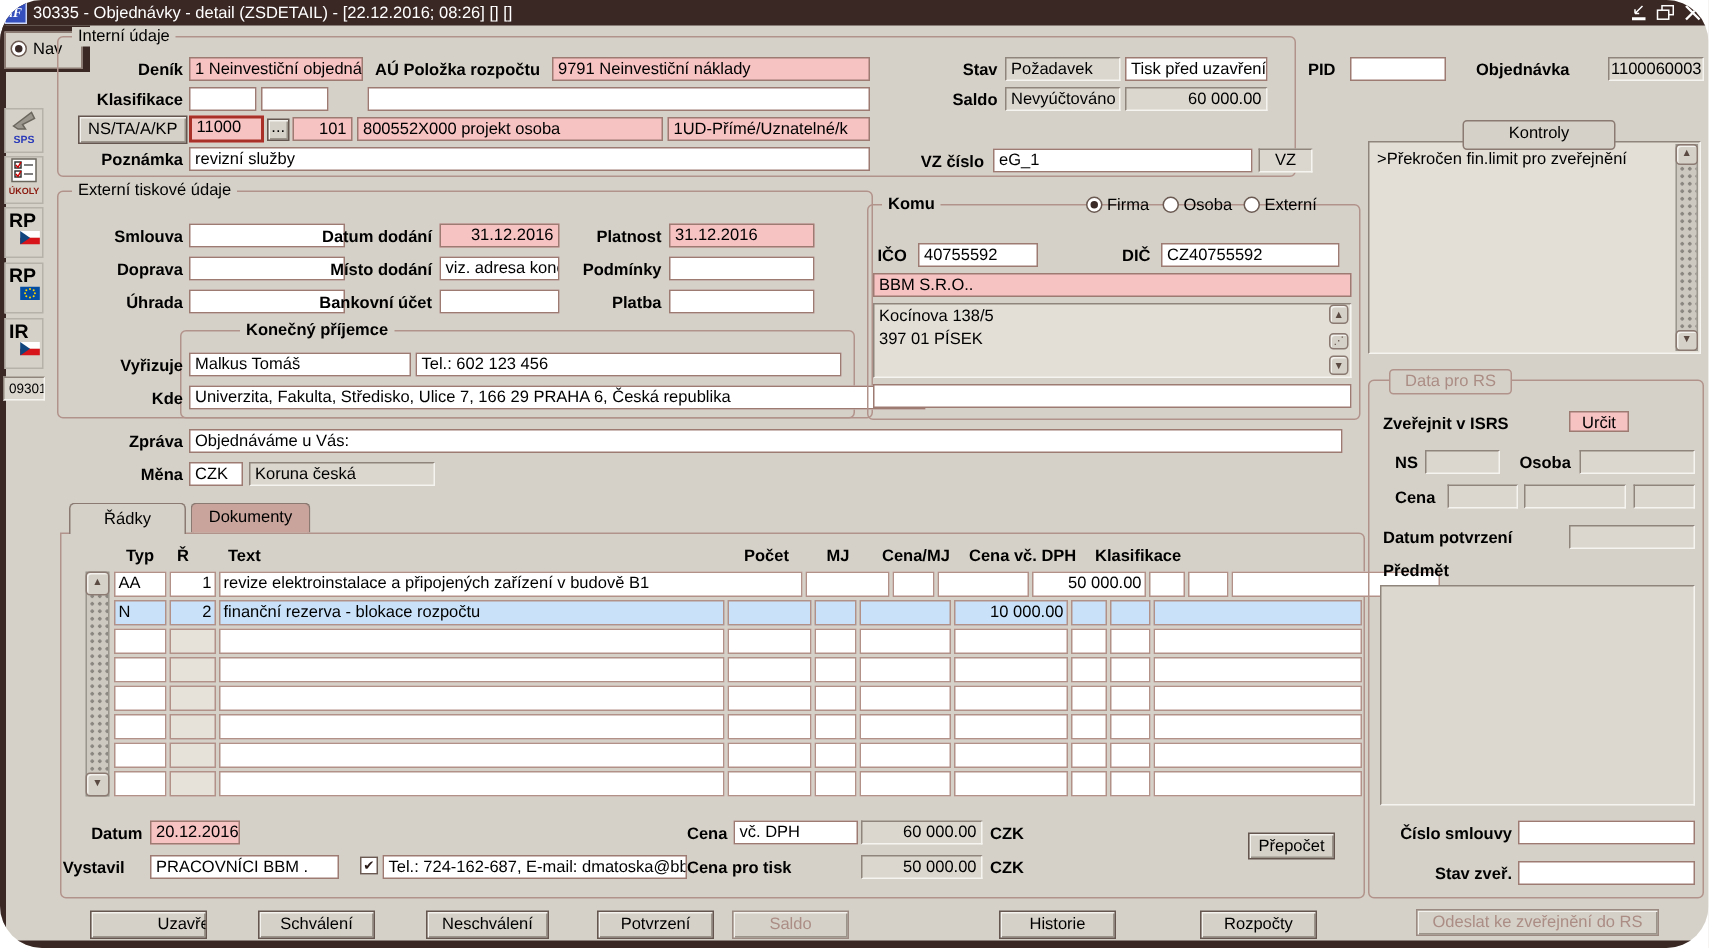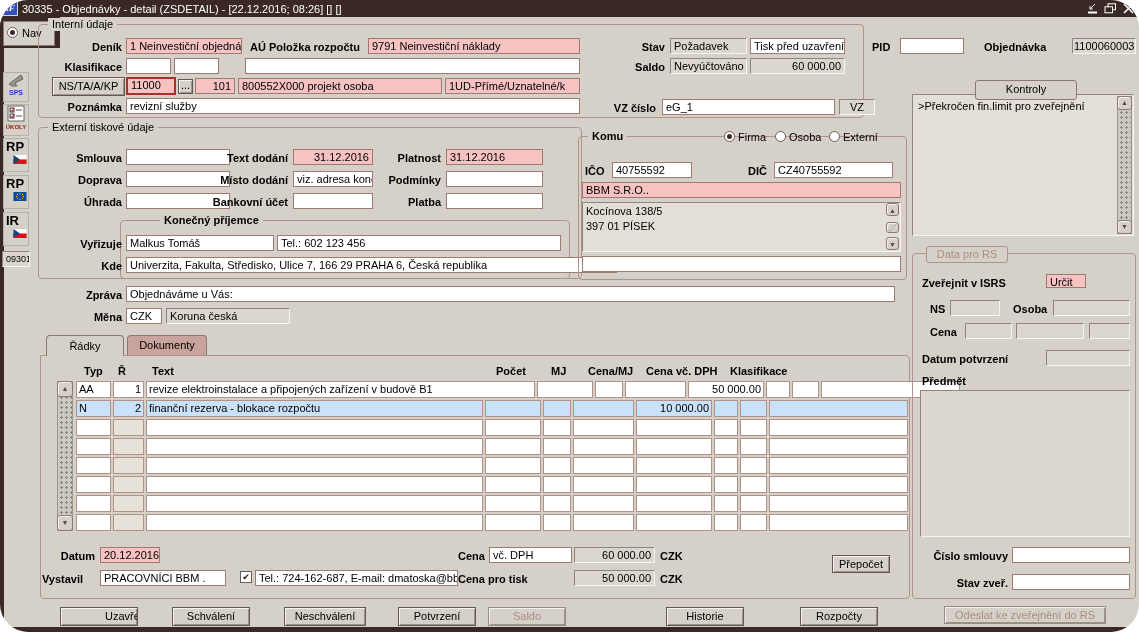--- a/index.html
+++ b/index.html
@@ -198,21 +198,21 @@
   <div class="grp" style="left:38px;top:127px;width:542px;height:150px;"></div>
   <span class="leg plain" style="left:48px;top:121px;">Externí tiskové údaje</span>
 
   <span class="lbl" style="left:40px;top:152px;width:82px;text-align:right;">Smlouva</span>
   <div class="fld" style="left:126px;top:149px;width:104px;"></div>
   <span class="lbl" style="left:40px;top:174px;width:82px;text-align:right;">Doprava</span>
   <div class="fld" style="left:126px;top:171px;width:104px;"></div>
   <span class="lbl" style="left:40px;top:196px;width:82px;text-align:right;">Úhrada</span>
   <div class="fld" style="left:126px;top:193px;width:104px;"></div>
 
-  <span class="lbl" style="left:200px;top:152px;width:88px;text-align:right;">Text dodání</span>
+  <span class="lbl" style="left:200px;top:152px;width:88px;text-align:right;">Datum dodání</span>
   <div class="fld pink rt" style="left:293px;top:149px;width:80px;">31.12.2016</div>
   <span class="lbl" style="left:200px;top:174px;width:88px;text-align:right;">Místo dodání</span>
   <div class="fld" style="left:293px;top:171px;width:80px;">viz. adresa kone</div>
   <span class="lbl" style="left:200px;top:196px;width:88px;text-align:right;">Bankovní účet</span>
   <div class="fld" style="left:293px;top:193px;width:80px;"></div>
 
   <span class="lbl" style="left:381px;top:152px;width:60px;text-align:right;">Platnost</span>
   <div class="fld pink" style="left:446px;top:149px;width:97px;">31.12.2016</div>
   <span class="lbl" style="left:381px;top:174px;width:60px;text-align:right;">Podmínky</span>
   <div class="fld" style="left:446px;top:171px;width:97px;"></div>
@@ -402,21 +402,21 @@
   <div class="abs" style="left:975px;top:80px;width:100px;height:18px;background:#d5d1c8;border:1px solid #8a7a72;border-radius:3px;text-align:center;line-height:17px;">Kontroly</div>
   <div class="abs" style="left:918px;top:100px;width:192px;white-space:nowrap;overflow:hidden;">&gt;Překročen fin.limit pro zveřejnění</div>
   <div class="track" style="left:1117px;top:96px;width:15px;height:138px;"></div>
   <div class="sbtn" style="left:1117px;top:96px;width:15px;height:14px;line-height:12px;">▲</div>
   <div class="sbtn" style="left:1117px;top:220px;width:15px;height:14px;line-height:12px;">▼</div>
 
   <div class="grp" style="left:912px;top:253px;width:222px;height:344px;"></div>
   <div class="abs dimtxt" style="left:926px;top:246px;width:80px;height:15px;background:#d5d1c8;border:1px solid #b2938b;border-radius:3px;text-align:center;line-height:14px;">Data pro RS</div>
 
   <span class="lbl" style="left:922px;top:277px;">Zveřejnit v ISRS</span>
-  <div class="fld pink" style="left:1046px;top:274px;width:40px;height:14px;">Určit</div>
+  <div class="fld pink" style="left:1046px;top:274px;width:40px;height:14px;text-align:center;">Určit</div>
 
   <span class="lbl" style="left:930px;top:303px;">NS</span>
   <div class="fld sunk" style="left:950px;top:300px;width:50px;"></div>
   <span class="lbl" style="left:1013px;top:303px;">Osoba</span>
   <div class="fld sunk" style="left:1053px;top:300px;width:77px;"></div>
 
   <span class="lbl" style="left:930px;top:326px;">Cena</span>
   <div class="fld sunk" style="left:965px;top:323px;width:47px;"></div>
   <div class="fld sunk" style="left:1016px;top:323px;width:68px;"></div>
   <div class="fld sunk" style="left:1089px;top:323px;width:41px;"></div>

